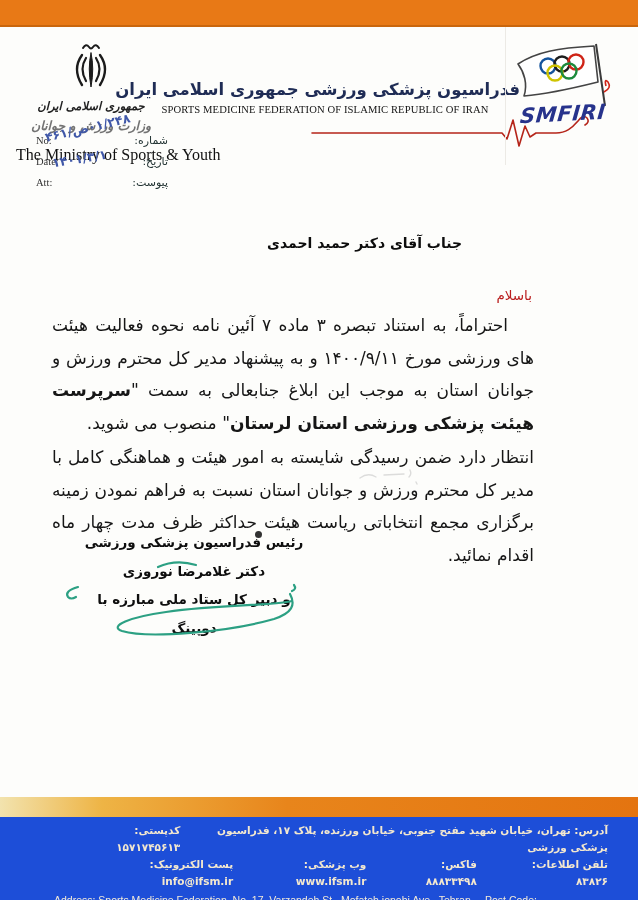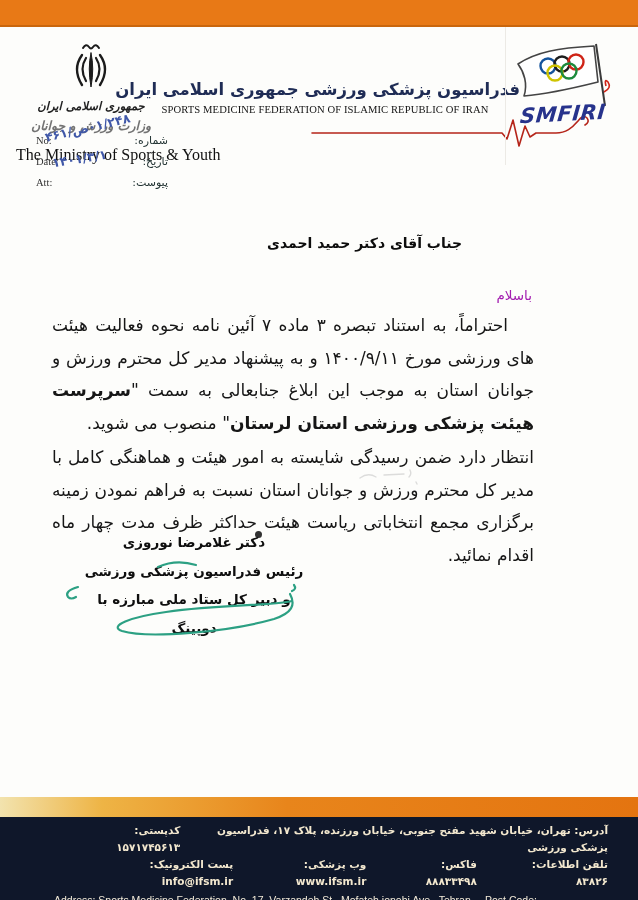--- a/index.html
+++ b/index.html
@@ -6,21 +6,21 @@
   html,body { width:638px; height:900px; }
   body { font-family:"DejaVu Sans", sans-serif; background:#ffffff; overflow:hidden; }
   .page { position:relative; width:638px; height:900px; background:#fdfdfb; overflow:hidden; }
 
   
   .top-bar { position:absolute; left:0; top:0; width:638px; height:27px;
              background:#e87916; border-bottom:2px solid #c9660d; }
   .footer-accent { position:absolute; left:0; top:797px; width:638px; height:20px;
              background:linear-gradient(to right,#f2e3ae 0%,#eeb445 16%,#e8851b 45%,#e47410 100%); }
   .footer { position:absolute; left:0; top:817px; width:638px; height:83px;
-             background:#0f172a; color:#f3e8cf; padding-top:5px; }
+             background:#1d4ed8; color:#f3e8cf; padding-top:5px; }
 
   
   .ministry { position:absolute; left:16px; top:41px; width:150px; text-align:center; color:#1d1d1d; }
   .emblem { display:block; margin:0 auto 2px auto; }
   .script { font-style:italic; font-weight:600; font-size:11.5px; line-height:19px; color:#222; }
   .script2 { font-style:italic; font-weight:700; font-size:12.5px; line-height:20px; color:#737373; }
   .ministry-en { font-family:"Liberation Serif", serif; font-size:16px; margin-top:10px; color:#111; white-space:nowrap; }
 
   .fields { position:absolute; left:36px; top:133px; width:132px; }
   .field-row { display:flex; justify-content:space-between; direction:ltr; line-height:15px; margin-bottom:6px; }
@@ -39,21 +39,21 @@
   .flag-wrap { position:absolute; right:14px; top:40px; width:116px; height:72px; }
   .smfiri { position:absolute; right:12px; top:102px; width:126px; text-align:center;
             font-size:21px; font-weight:bold; font-style:italic; color:#27338c;
             letter-spacing:.5px; transform:skewX(-8deg) rotate(-3deg); }
   .ecg { position:absolute; left:300px; top:112px; width:338px; height:46px; }
   .crease { position:absolute; left:505px; top:27px; width:1px; height:138px; background:#eceae5; }
 
   
   .rtl { direction:rtl; }
   .addressee { position:absolute; right:176px; top:235px; font-size:14px; font-weight:bold; color:#0d0d0d; white-space:nowrap; }
-  .salutation { position:absolute; right:106px; top:287px; font-size:13.5px; color:#a21caf; }
+  .salutation { position:absolute; right:106px; top:287px; font-size:13.5px; color:#b91c1c; }
   .paragraphs { position:absolute; left:52px; right:104px; top:309px; font-size:17px;
                 line-height:32.5px; color:#161616; text-align:justify; }
   .paragraphs p + p { margin-top:2px; }
   .indent { text-indent:26px; }
   .b { font-weight:bold; }
 
   .sig-block { position:absolute; left:80px; top:528px; width:228px; text-align:center;
                font-size:13.5px; font-weight:bold; line-height:28.5px; color:#0e0e0e; }
   .sig-svg { position:absolute; left:58px; top:553px; width:255px; height:100px; }
 
@@ -140,22 +140,22 @@
     <p class="indent"><span>احتراماً، به استناد تبصره ۳ ماده ۷ آئین نامه نحوه فعالیت هیئت های ورزشی مورخ ۱۴۰۰/۹/۱۱ و به پیشنهاد مدیر کل محترم ورزش و جوانان استان به موجب این ابلاغ جنابعالی به سمت "</span><span class="b">سرپرست هیئت پزشکی ورزشی استان لرستان</span><span>" منصوب می شوید.</span></p>
     <p>انتظار دارد ضمن رسیدگی شایسته به امور هیئت و هماهنگی کامل با مدیر کل محترم ورزش و جوانان استان نسبت به فراهم نمودن زمینه برگزاری مجمع انتخاباتی ریاست هیئت حداکثر ظرف مدت چهار ماه اقدام نمائید.</p>
   </div>
 
   <svg class="bleed" viewBox="0 0 80 26">
     <path d="M8 14 Q16 8 24 13 M32 11 L52 10 M58 6 Q60 10 57 13 M64 18 L65 20" fill="none" stroke="#c2c2c2" stroke-width="1.4" stroke-linecap="round"></path>
   </svg>
   <div class="ink-dot"></div>
 
   <div class="sig-block rtl">
+    <div>رئیس فدراسیون پزشکی ورزشی</div>
     <div>دکتر غلامرضا نوروزی</div>
-    <div>رئیس فدراسیون پزشکی ورزشی</div>
     <div>و دبیر کل ستاد ملی مبارزه با دوپینگ</div>
   </div>
   <svg class="sig-svg" viewBox="0 0 255 100">
     <g fill="none" stroke="#2ca083" stroke-width="2.2" stroke-linecap="round">
       <path d="M100 14 Q118 6 138 12"></path>
       <path d="M20 34 Q6 38 10 44 Q13 47 18 44"></path>
       <path d="M232 41 C238 52 234 60 216 66 C170 79 90 86 64 78 C50 73 72 64 108 59 C164 51 216 53 234 48"></path>
       <path d="M236 32 Q239 36 234 38"></path>
     </g>
   </svg>

